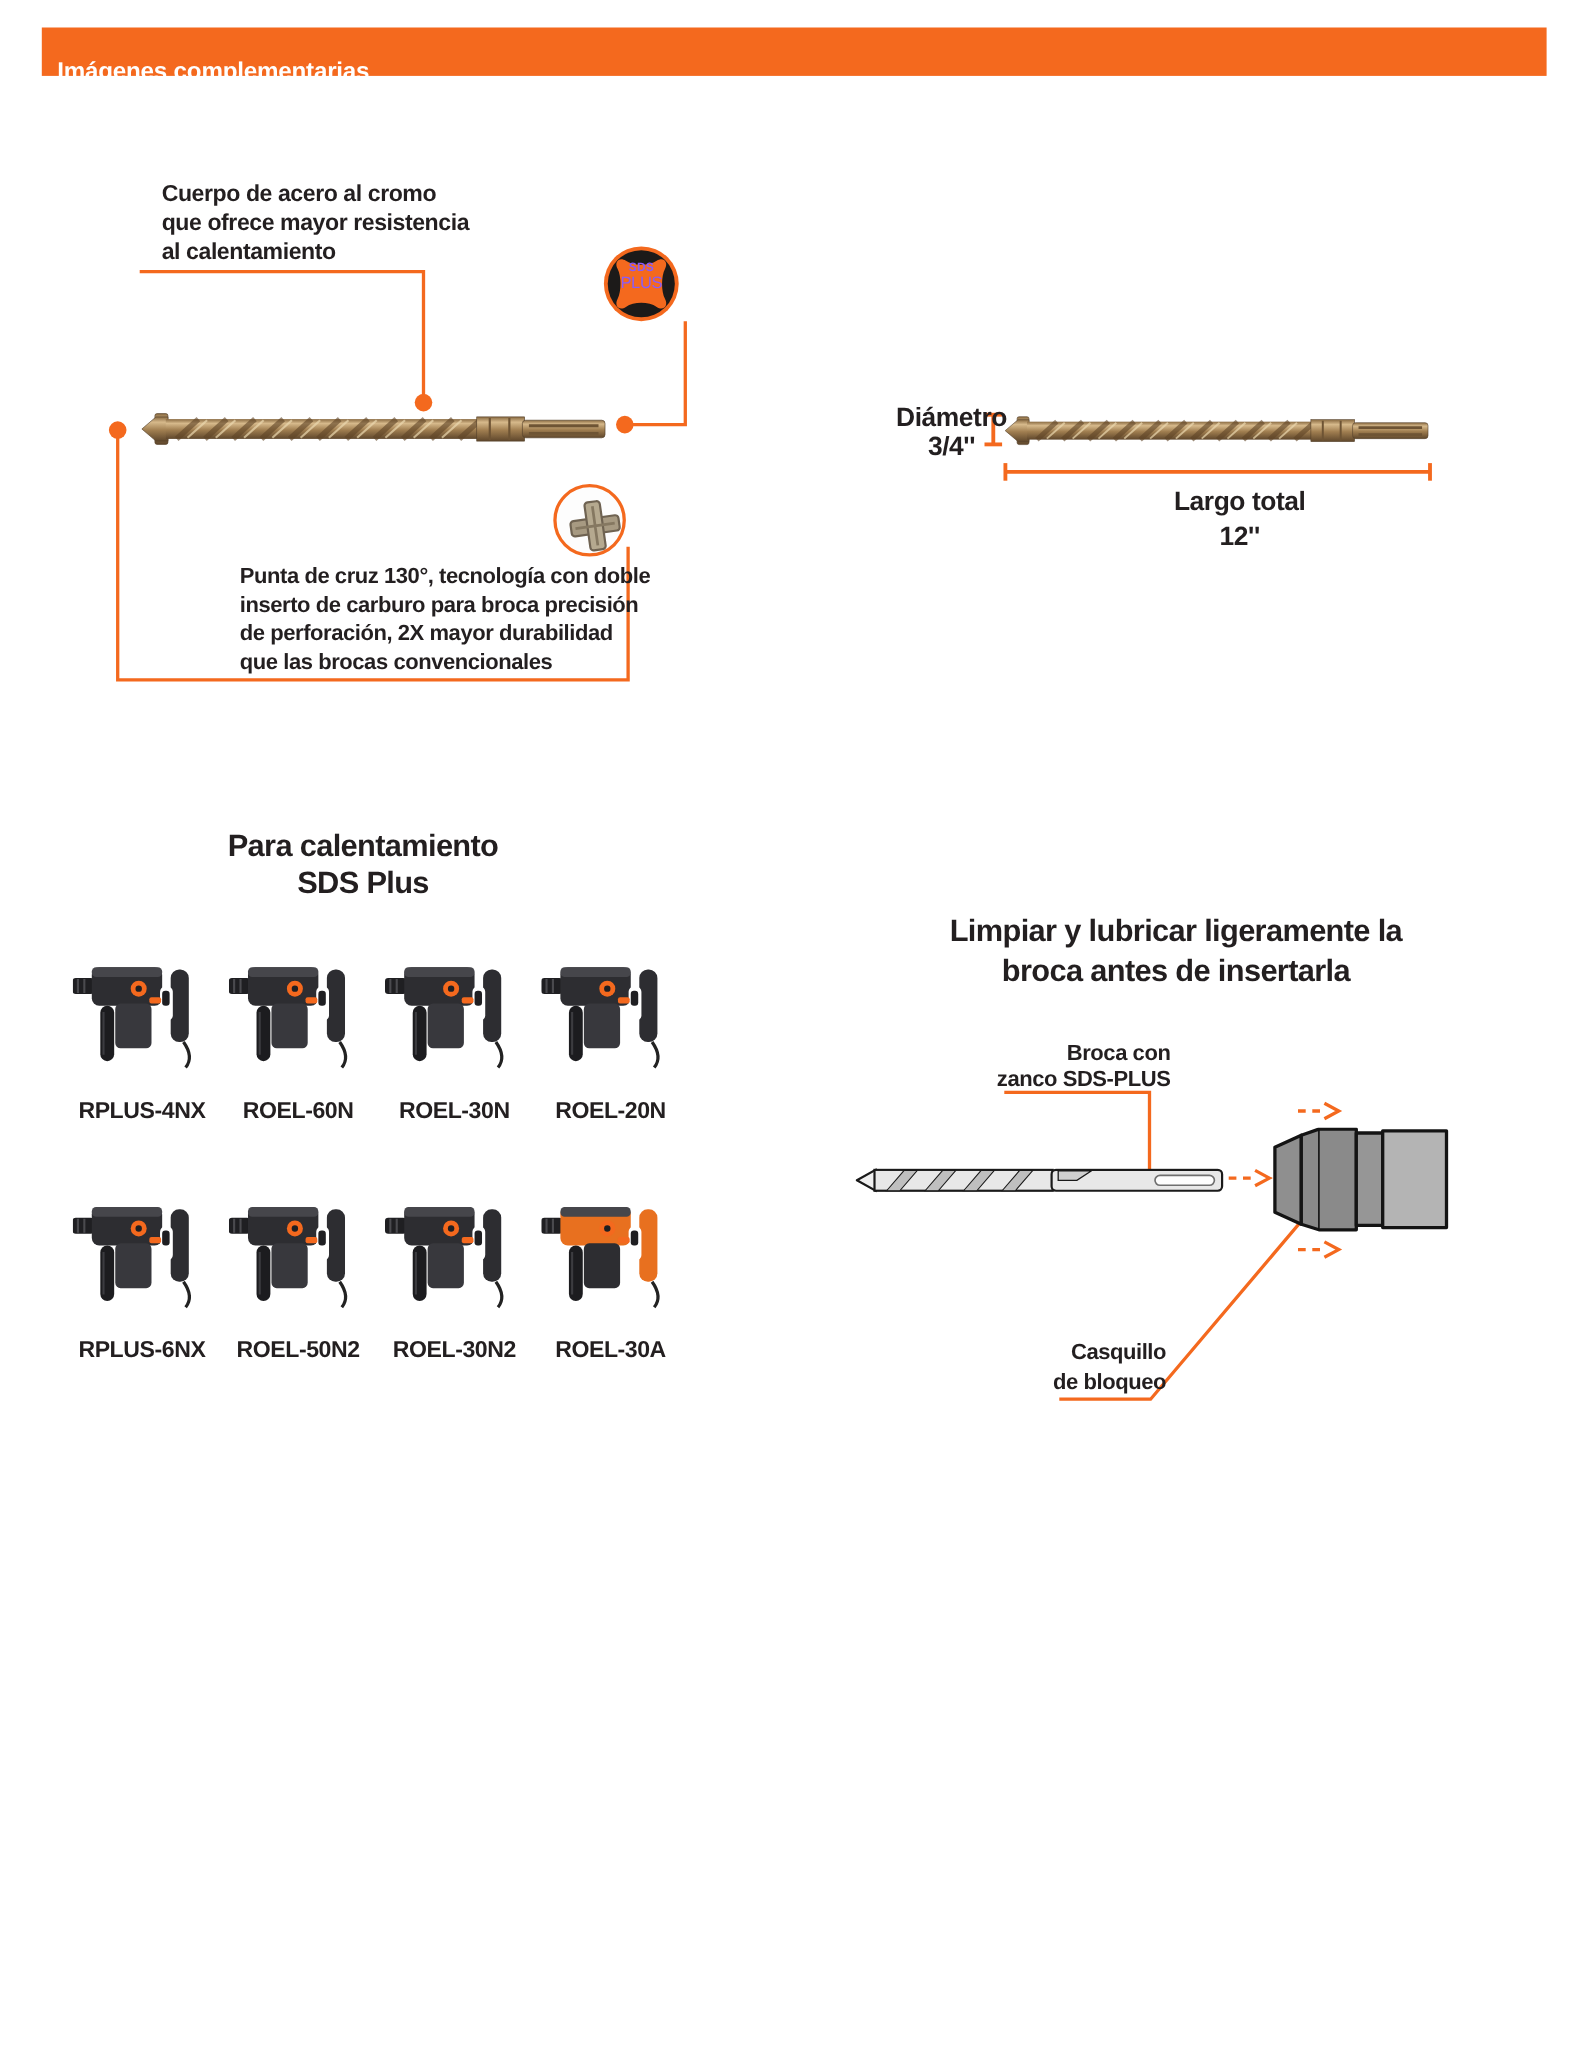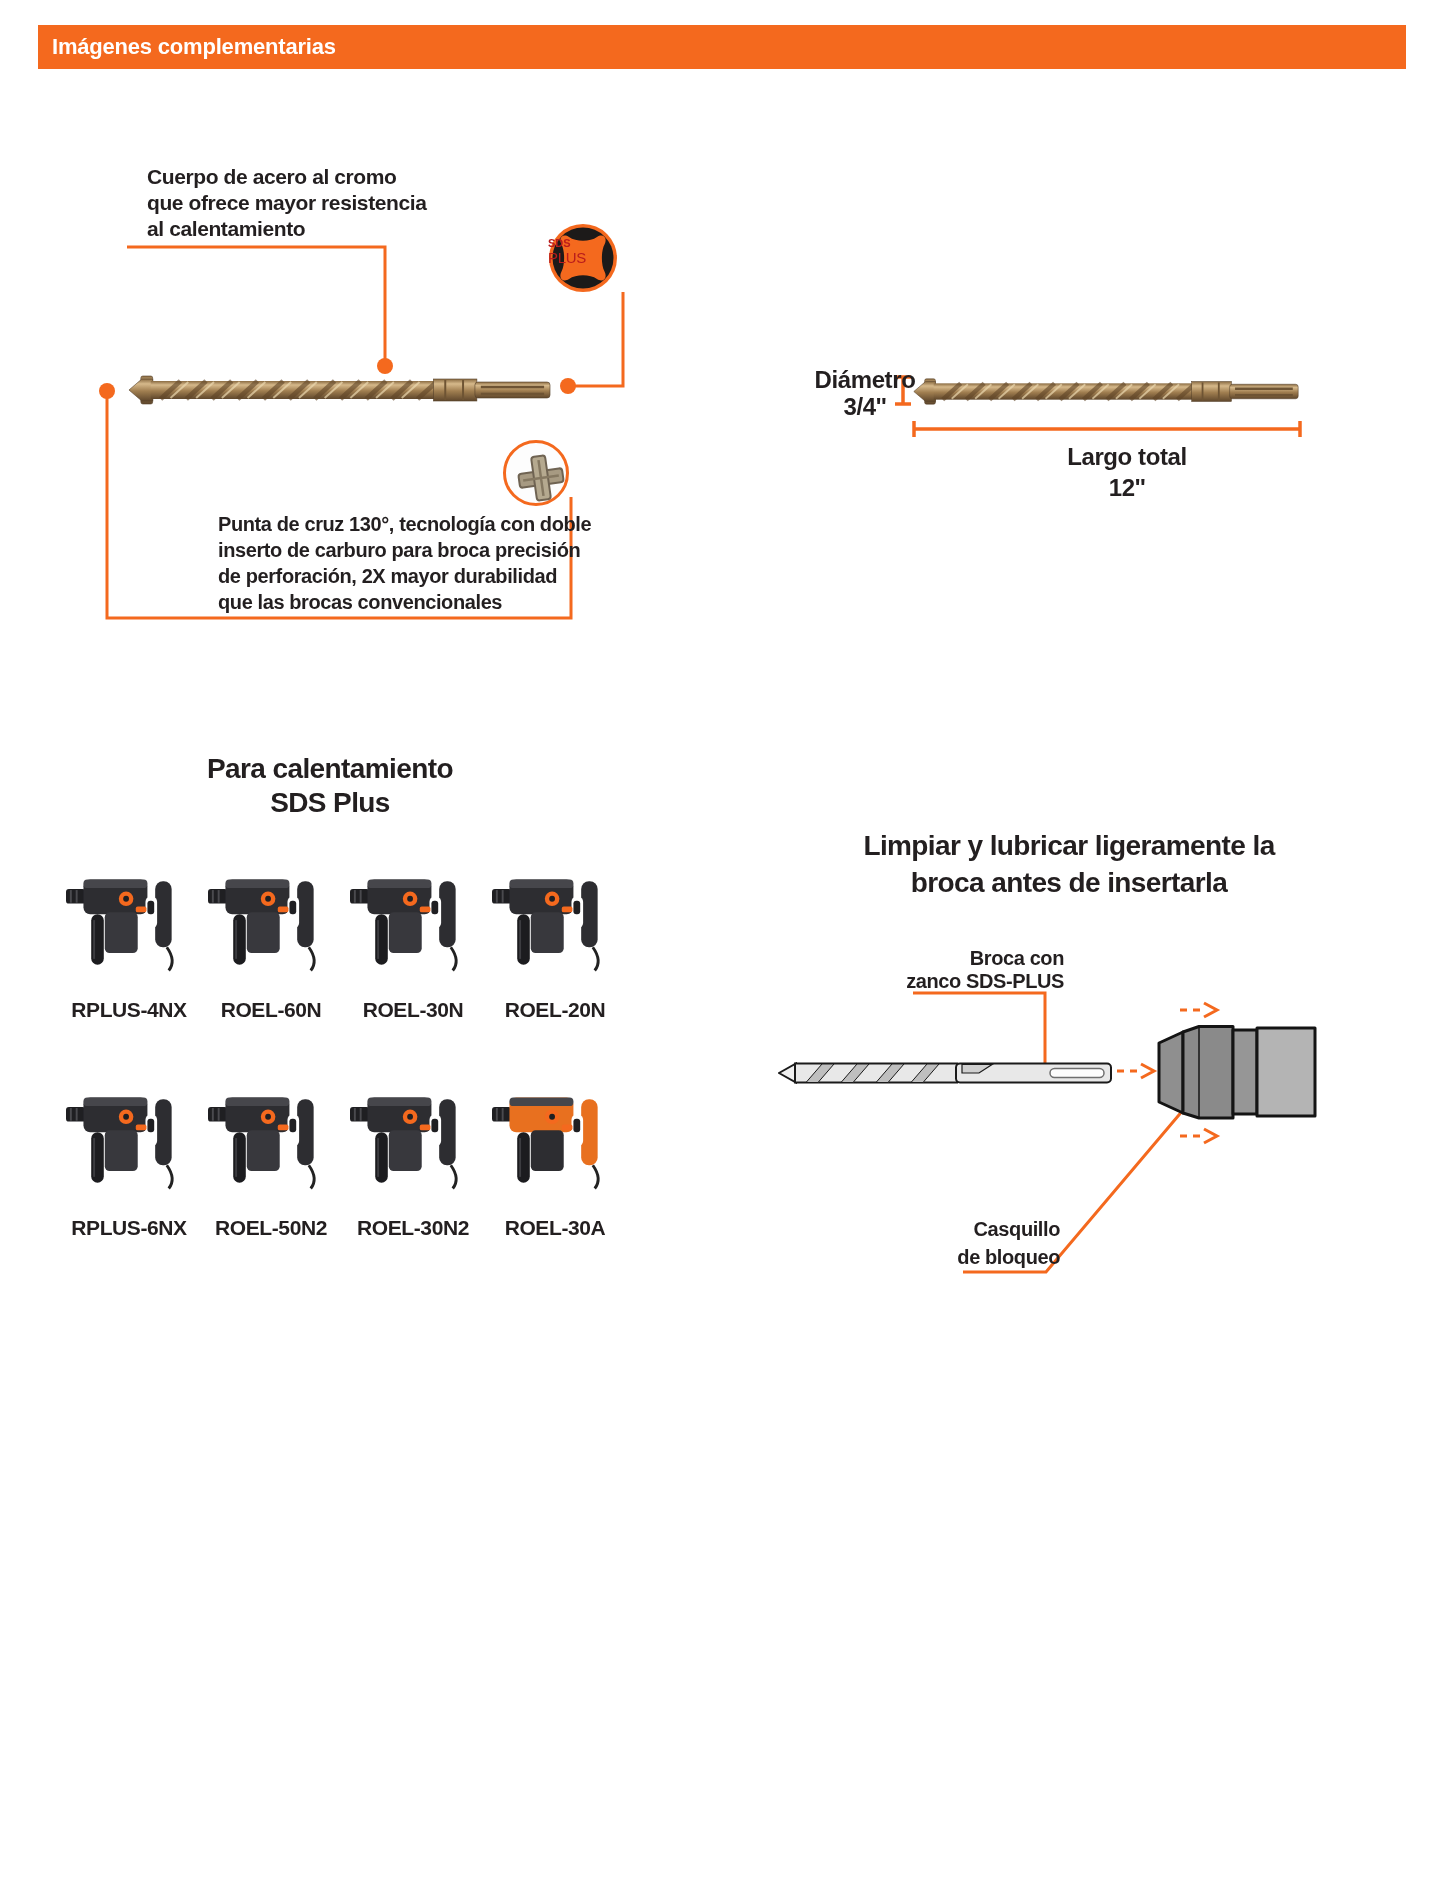--- a/index.html
+++ b/index.html
@@ -3,35 +3,35 @@
 <meta charset="utf-8">
 <style>
   :root{ --accent:#f4691e; --ink:#231f20; }
   html,body{margin:0;padding:0;background:#ffffff;}
   #page{position:relative;width:1445px;height:1881px;background:#ffffff;overflow:hidden;
         font-family:"Liberation Sans",sans-serif;color:var(--ink);}
   .abs{position:absolute;}
   
   #header-bar{left:38px;top:25px;width:1368px;height:44px;background:var(--accent);}
   #header-bar span{display:block;line-height:44px;padding-left:14px;color:#ffffff;
-      font-size:22px;font-weight:700;letter-spacing:-0.2px;}
+      font-size:22px;font-weight:700;letter-spacing:-0.2px;margin-top:18px;}
   
   .lbl{font-weight:700;letter-spacing:-0.4px;white-space:nowrap;margin-left:20px;}
   .callout{font-size:21px;line-height:26px;}
   .dim{font-size:24px;line-height:27px;text-align:center;}
   .heading{font-size:28px;line-height:34px;text-align:center;letter-spacing:-0.6px;}
   .small-lbl{font-size:20px;line-height:23px;text-align:right;}
   .model{font-size:21px;font-weight:700;letter-spacing:-0.4px;margin-top:12px;text-align:center;}
   
   .hammer-row{display:flex;width:568px;}
   .hammer-cell{width:142px;display:flex;flex-direction:column;align-items:center;justify-content:flex-end;}
   .hammer-cell svg{width:126px;height:126px;}
   
   #sds-badge{left:548px;top:223px;width:70px;height:70px;}
-  #sds-badge .badge-text{position:absolute;left:0;top:14px;width:70px;text-align:left;color:#b91c1c;}
+  #sds-badge .badge-text{position:absolute;left:0;top:14px;width:70px;text-align:center;color:#8b5cf6;}
   #sds-badge .badge-text .l1{display:block;font-size:11px;font-weight:700;line-height:13px;letter-spacing:0;}
   #sds-badge .badge-text .l2{display:block;font-size:15px;font-weight:400;line-height:16px;letter-spacing:-0.3px;}
   
   #tip-circle{left:503px;top:440px;width:66px;height:66px;border:3px solid var(--accent);
       border-radius:50%;background:#fdfdfd;box-sizing:border-box;}
   svg{display:block;}
 </style>
 </head>
 <body>
 

